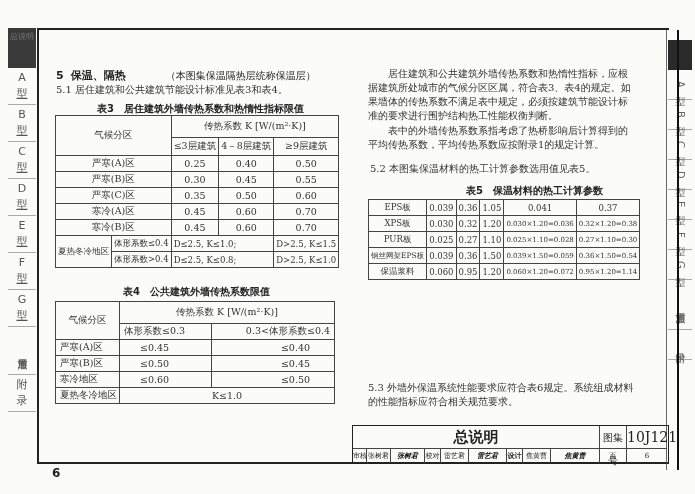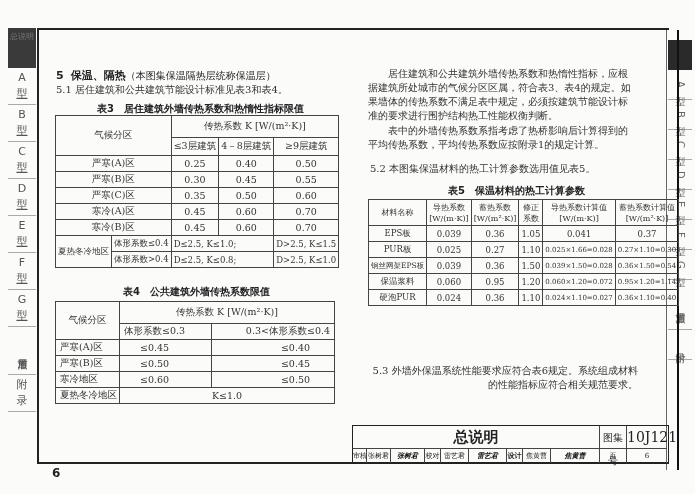--- a/index.html
+++ b/index.html
@@ -115,21 +115,21 @@
   <div class="tab" style="height:30px; writing-mode: vertical-rl; padding: 2px 5px;">D型</div>
   <div class="tab" style="height:30px; writing-mode: vertical-rl; padding: 2px 5px;">E型</div>
   <div class="tab" style="height:30px; writing-mode: vertical-rl; padding: 2px 5px;">F型</div>
   <div class="tab" style="height:30px; writing-mode: vertical-rl; padding: 2px 5px;">G型</div>
   <div class="tab" style="height:50px; writing-mode: vertical-rl; padding: 2px 5px;">通用节点</div>
   <div class="tab" style="height:30px; writing-mode: vertical-rl; padding: 2px 5px;">附录</div>
 </div>
 <div class="right-spine"></div>
 
 <div class="sec-title">
-  <b>5</b>&nbsp;&nbsp;<b>保温、隔热</b><span style="font-size:10px;">（本图集保温隔热层统称保温层）</span>
+  <b>5</b>&nbsp;&nbsp;<b>保温、隔热</b><span style="font-size:10px;margin-left:40px;">（本图集保温隔热层统称保温层）</span>
 </div>
 <div class="para" style="left:56px; top:83px; width:290px;">5.1 居住建筑和公共建筑节能设计标准见表3和表4。</div>
 
 <div class="tbl-title" style="left:97px; top:102px;">表3　居住建筑外墙传热系数和热惰性指标限值</div>
 <table id="t3" class="outer">
   <tbody>
       <tr class="hdr1">
     <td colspan="2" rowspan="2">气候分区</td>
     <td colspan="3">传热系数 K [W/(m²·K)]</td>
   </tr>
@@ -212,75 +212,67 @@
     <td class="left">夏热冬冷地区</td>
     <td colspan="2">K≤1.0</td>
   </tr>
 </tbody>
   </table>
 
 <div class="para" style="left:368px; top:67px; width:268px; text-indent:20px;">居住建筑和公共建筑外墙传热系数和热惰性指标，应根据建筑所处城市的气候分区区属，符合表3、表4的规定。如果墙体的传热系数不满足表中规定，必须按建筑节能设计标准的要求进行围护结构热工性能权衡判断。</div>
 <div class="para" style="left:368px; top:124px; width:268px; text-indent:20px;">表中的外墙传热系数系指考虑了热桥影响后计算得到的平均传热系数，平均传热系数应按附录1的规定计算。</div>
 <div class="para" style="left:370px; top:162px; width:268px;">5.2 本图集保温材料的热工计算参数选用值见表5。</div>
 
-<div class="tbl-title" style="left:448px; top:184px;">表5　保温材料的热工计算参数</div>
+<div class="tbl-title" style="left:466px; top:184px;">表5　保温材料的热工计算参数</div>
 <table id="t5" class="outer">
   <tbody>
-      <tr class="hdr">
-    <td style="width:40px;">材料名称</td>
-    <td style="width:32px; white-space:normal;">导热系数 [W/(m·K)]</td>
-    <td style="width:32px; white-space:normal;">蓄热系数 [W/(m²·K)]</td>
-    <td style="width:20px; white-space:normal;">修正系数</td>
-    <td style="width:62px; white-space:normal;">导热系数计算值 [W/(m·K)]</td>
-    <td style="width:62px; white-space:normal;">蓄热系数计算值 [W/(m²·K)]</td>
-  </tr>
   <tr>
     <td>EPS板</td>
     <td>0.039</td>
     <td>0.36</td>
     <td>1.05</td>
     <td>0.041</td>
     <td>0.37</td>
   </tr>
   <tr>
+    <td>XPS板</td>
+    <td>0.030</td>
+    <td>0.32</td>
+    <td>1.20</td>
+    <td class="calc">0.030×1.20=0.036</td>
+    <td class="calc">0.32×1.20=0.38</td>
+  </tr>
+  <tr>
     <td>PUR板</td>
     <td>0.025</td>
     <td>0.27</td>
     <td>1.10</td>
-    <td class="calc">0.025×1.66=0.028</td>
+    <td class="calc">0.025×1.10=0.028</td>
     <td class="calc">0.27×1.10=0.30</td>
   </tr>
   <tr>
     <td style="font-size:7.5px;">钢丝网架EPS板</td>
     <td>0.039</td>
     <td>0.36</td>
     <td>1.50</td>
-    <td class="calc">0.039×1.50=0.028</td>
+    <td class="calc">0.039×1.50=0.059</td>
     <td class="calc">0.36×1.50=0.54</td>
   </tr>
   <tr>
     <td>保温浆料</td>
     <td>0.060</td>
     <td>0.95</td>
     <td>1.20</td>
     <td class="calc">0.060×1.20=0.072</td>
     <td class="calc">0.95×1.20=1.14</td>
   </tr>
-  <tr>
-    <td>硬泡PUR</td>
-    <td>0.024</td>
-    <td>0.36</td>
-    <td>1.10</td>
-    <td class="calc">0.024×1.10=0.027</td>
-    <td class="calc">0.36×1.10=0.40</td>
-  </tr>
 </tbody>
   </table>
 
-<div class="para" style="left:368px; top:364px; width:270px;text-align:right;">5.3 外墙外保温系统性能要求应符合表6规定。系统组成材料的性能指标应符合相关规范要求。</div>
+<div class="para" style="left:368px; top:381px; width:270px;">5.3 外墙外保温系统性能要求应符合表6规定。系统组成材料的性能指标应符合相关规范要求。</div>
 
 <div class="tblock">
   <div class="tb-title">总说明</div>
   <div class="tb-r1a">图集号</div>
   <div class="tb-r1b">10J121</div>
   <div class="tb-row2">
     <span style="width:14px;">审核</span>
     <span style="width:24px;">张树君</span>
     <span class="sig" style="width:34px;">张树君</span>
     <span style="width:16px;">校对</span>

